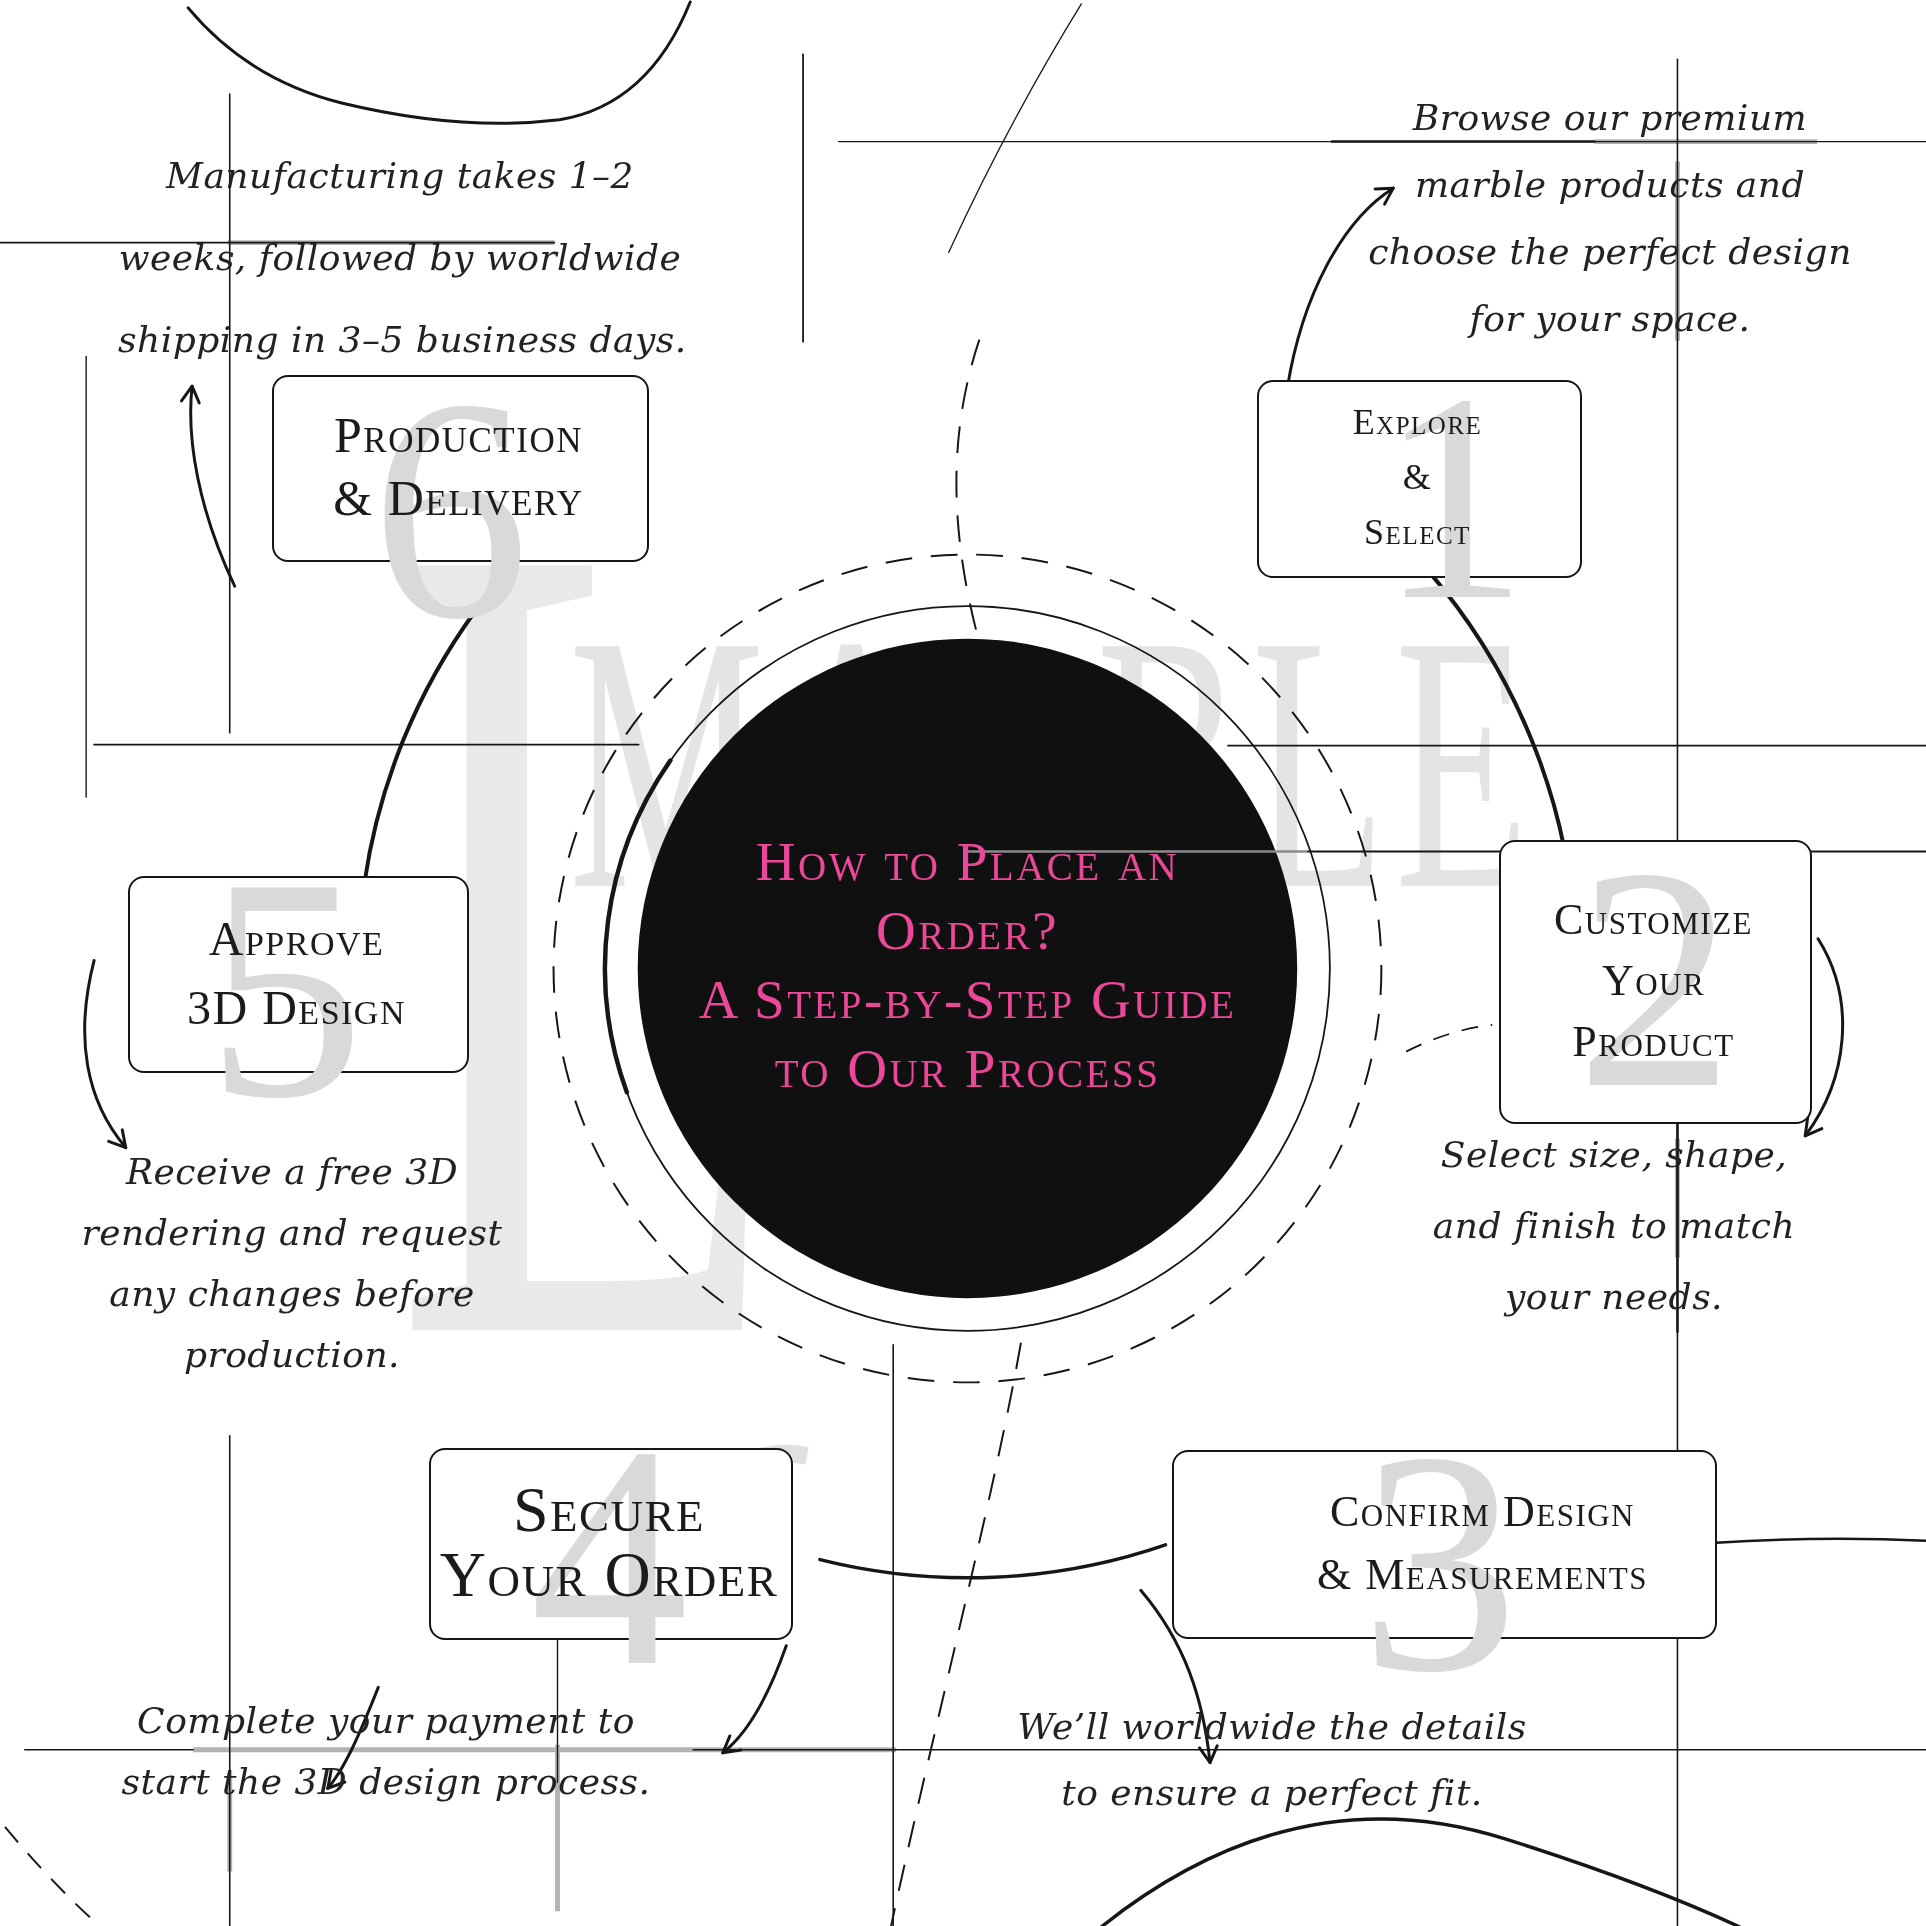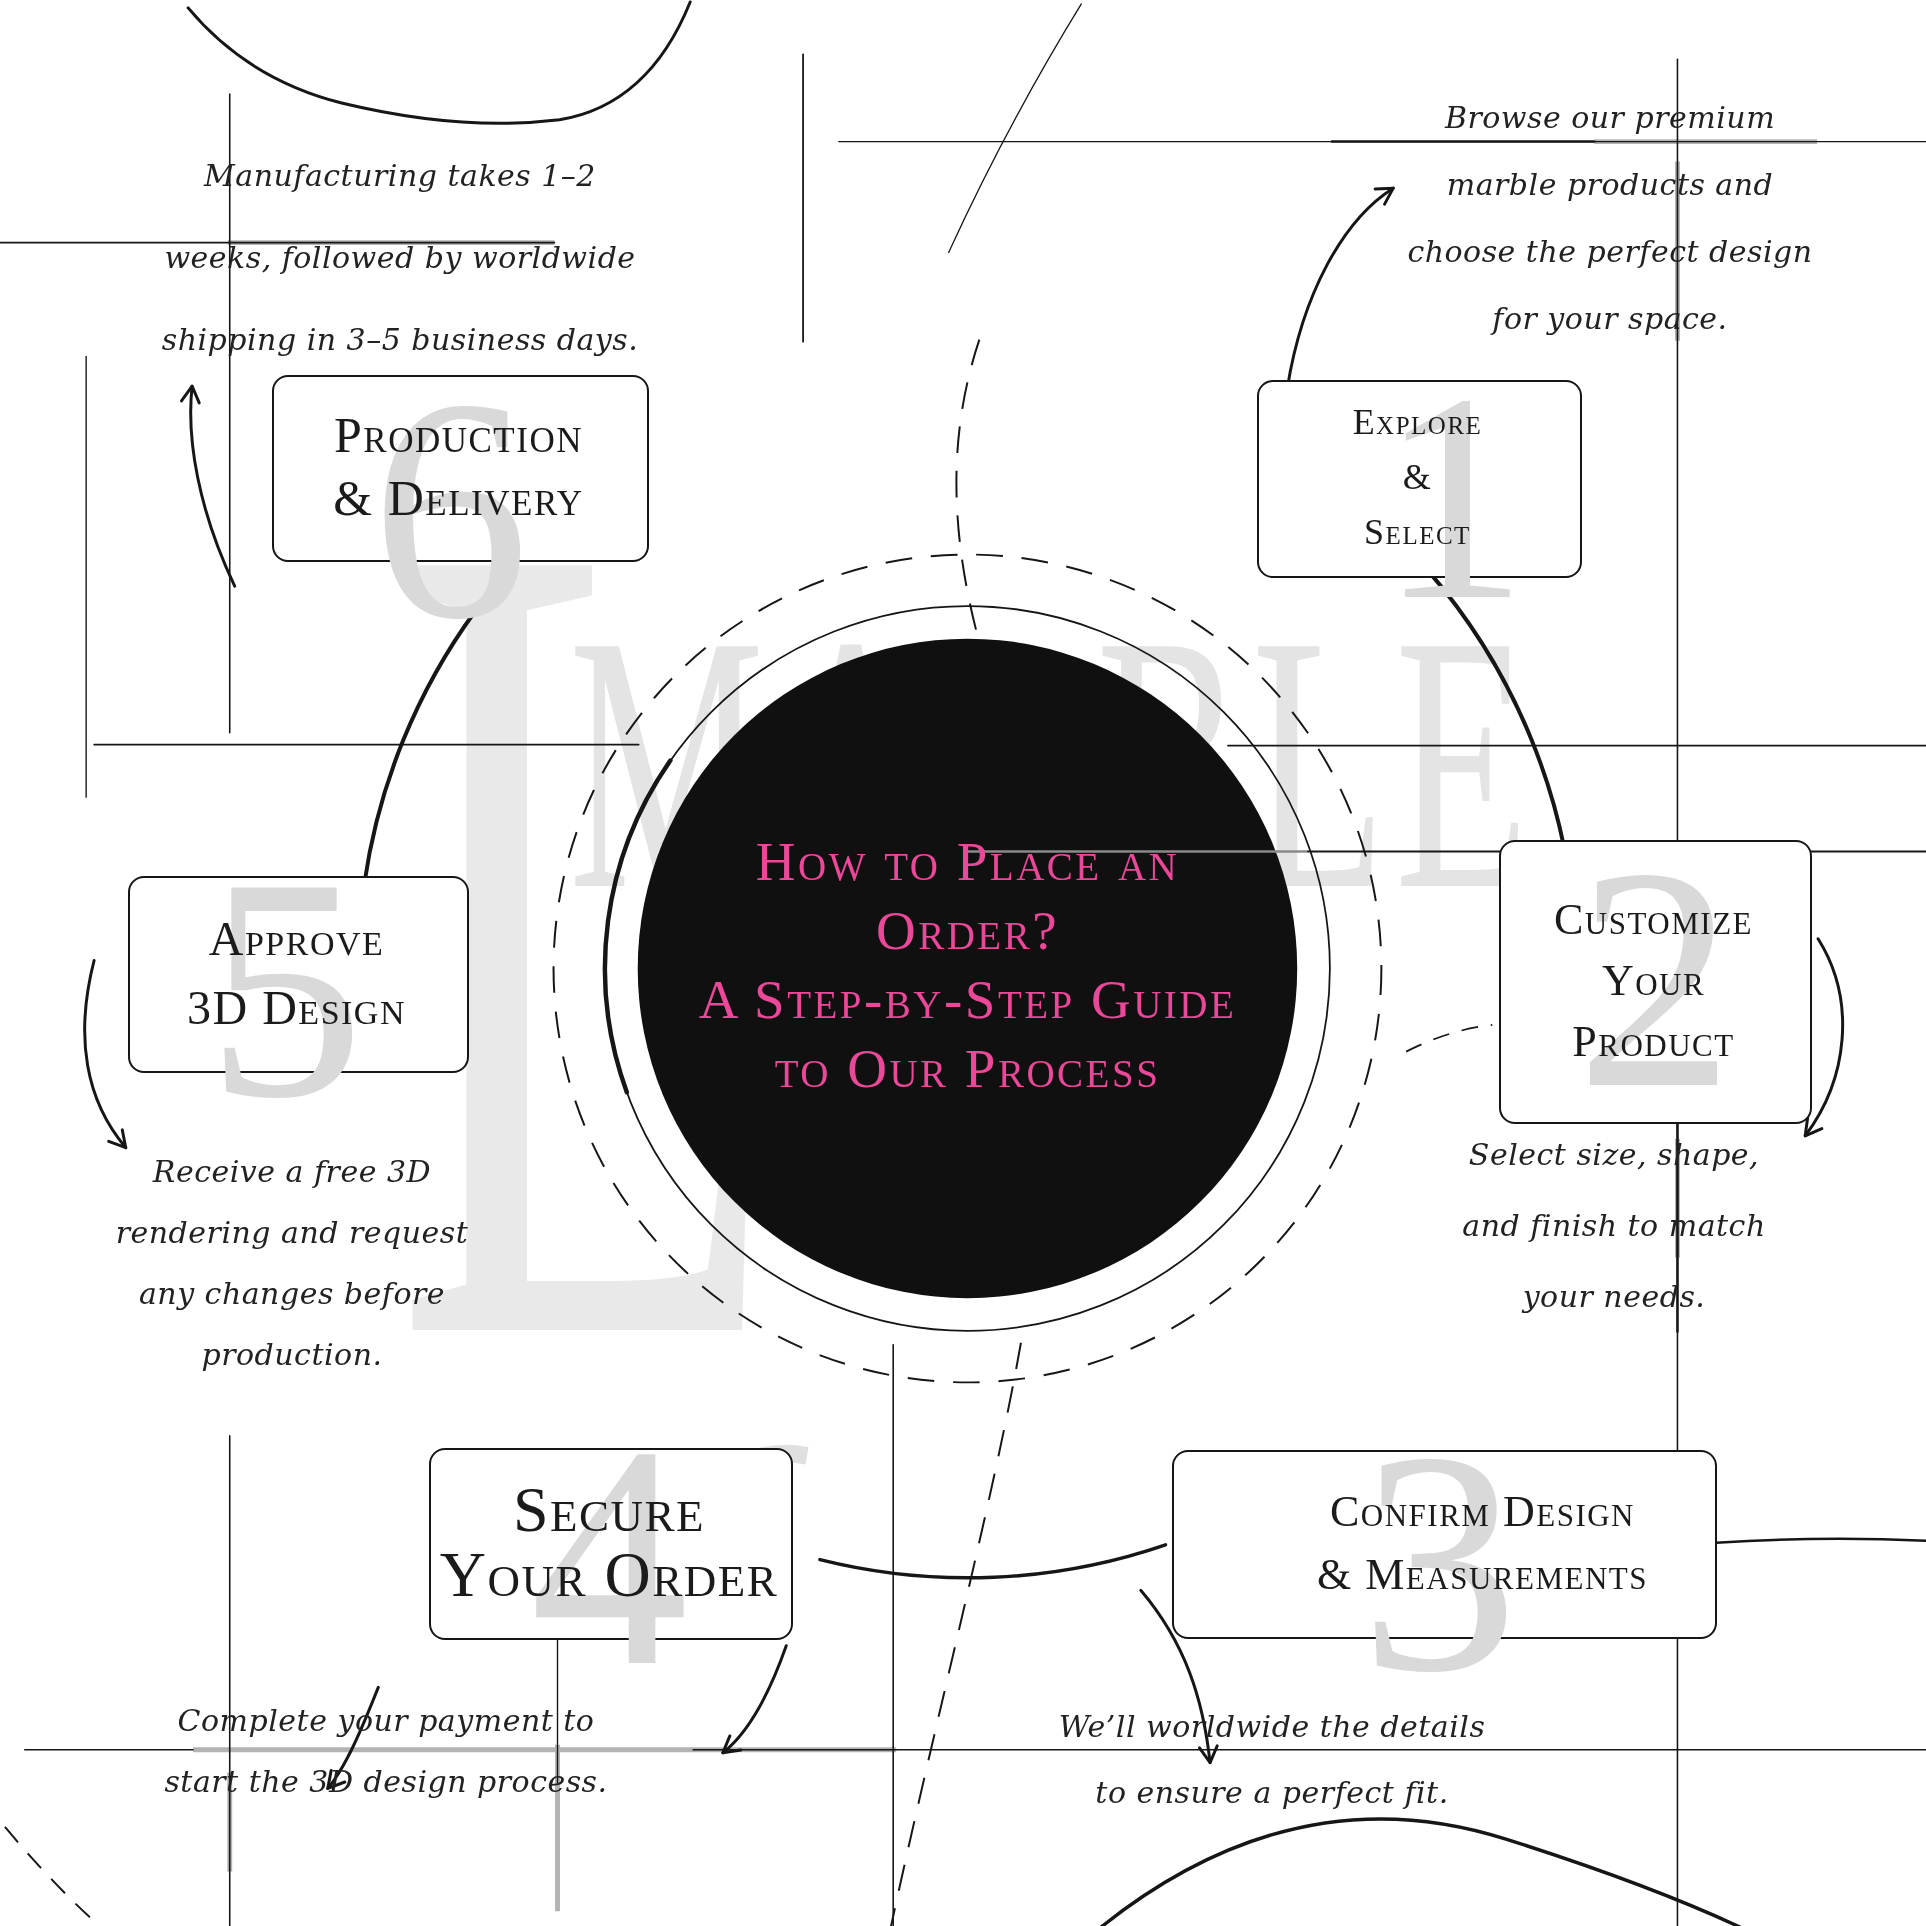--- a/index.html
+++ b/index.html
@@ -37,21 +37,21 @@
   #num-2{left:1576px;top:820px;}
   #num-3{left:1360px;top:1404px;}
   #num-4{left:530px;top:1398px;}
   #num-5{left:206px;top:830px;}
   
   .title{position:absolute;left:641px;top:827px;width:653px;z-index:4;text-align:center;
          white-space:pre-line;color:#ec4899;font-variant:small-caps;font-size:55px;line-height:69px;
          letter-spacing:2.5px;}
   
   .script{position:absolute;z-index:8;text-align:center;white-space:pre;color:#222;
-          font-family:"DejaVu Serif",serif;font-style:italic;font-size:30px;letter-spacing:0.5px;}
+          font-family:"DejaVu Serif",serif;font-style:italic;font-size:36px;letter-spacing:0.5px;}
   #desc-6{left:104px;top:135px;width:564px;line-height:82px;margin-left:14px;}
   #desc-1{left:1333px;top:84px;width:554px;line-height:67px;}
   #desc-2{left:1396px;top:1119px;width:436px;line-height:71px;}
   #desc-3{left:985px;top:1694px;width:574px;line-height:66px;}
   #desc-4{left:109px;top:1690px;width:554px;line-height:61px;}
   #desc-5{left:74px;top:1141px;width:436px;line-height:61px;}
 </style>
 </head>
 <body>
 

